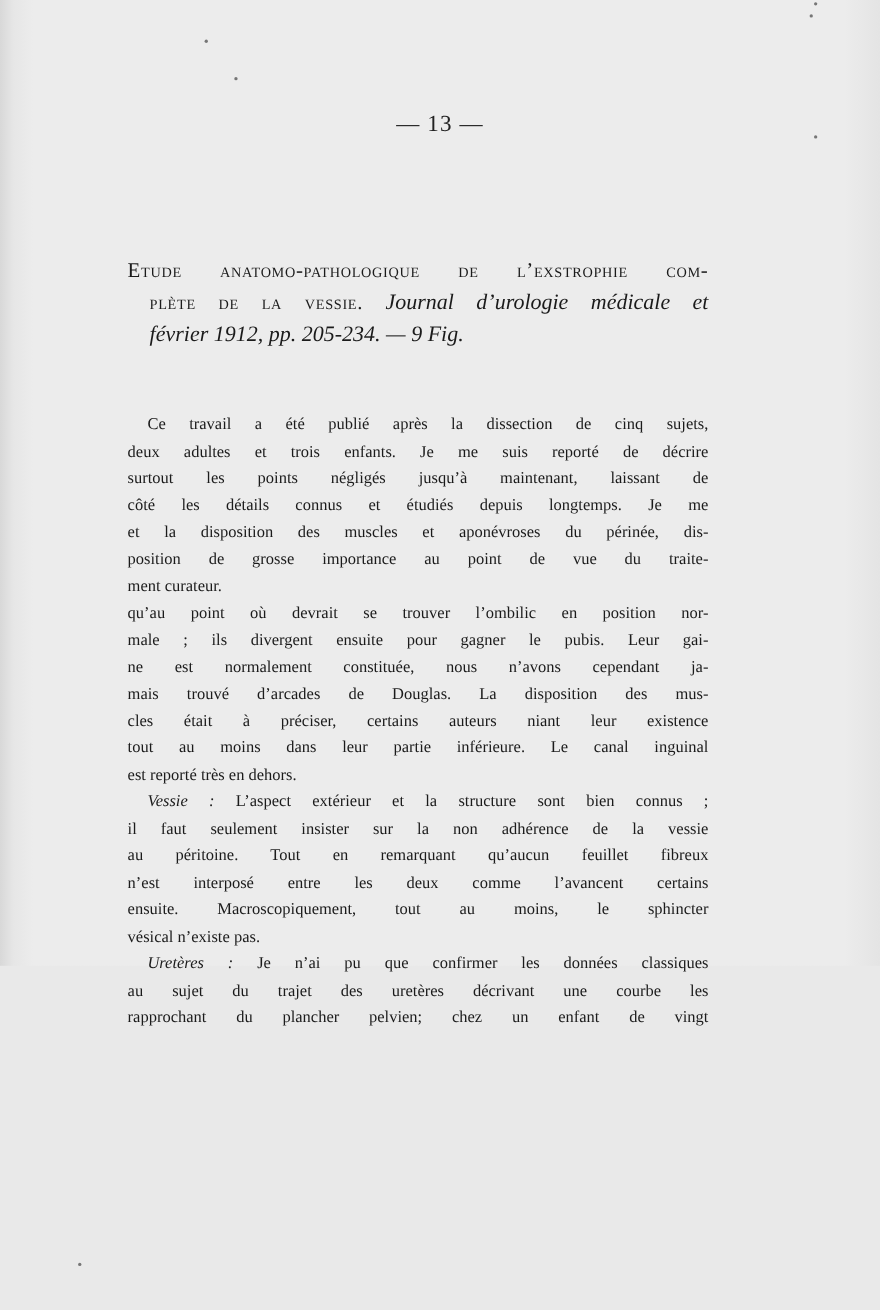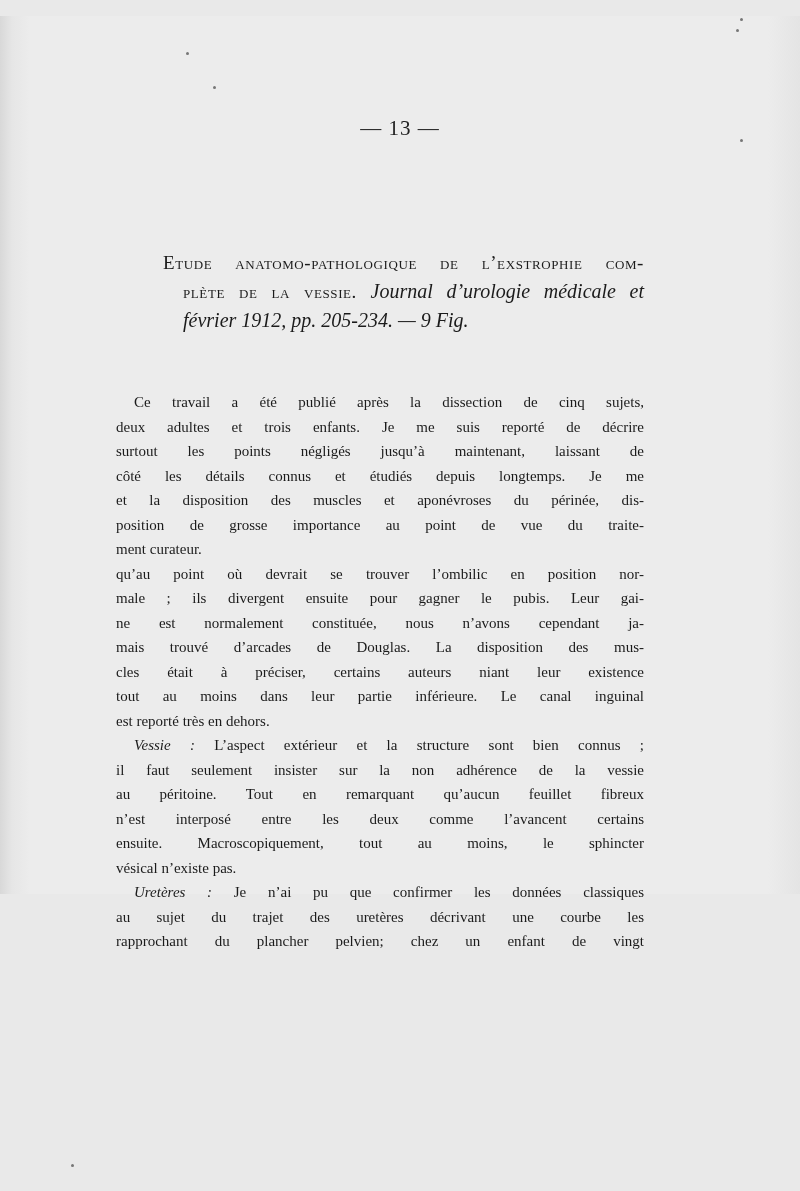--- a/index.html
+++ b/index.html
@@ -10,21 +10,21 @@
       width: 800px;
       height: 1191px;
       overflow: hidden;
       background: #e9e9e9;
       position: relative;
       font-family: "DejaVu Serif", "Liberation Serif", serif;
       color: #1d1d1d;
     }
     .page {
       position: absolute;
-      left: 0; top: 16px;
+      left: 0; top: 0;
       width: 800px; height: 878px;
       background: linear-gradient(90deg, #d8d8d8 0px, #e6e6e6 12px, #ececec 30px, #ececec 96%, #e4e4e4 100%);
       text-decoration: underline;
     }
     .page-number {
       position: absolute;
       top: 100px;
       left: 0; right: 0;
       text-align: center;
       font-family: "Liberation Serif", serif;
@@ -44,21 +44,20 @@
     .ref {
       top: 232px;
       font-size: 20px;
       line-height: 29px;
     }
     .ref .line {
       display: block;
       white-space: nowrap;
       text-align: justify;
       text-align-last: justify;
-      margin-left: 47px;
     }
     .ref .line.indent { padding-left: 20px; }
     .ref .line.last { text-align-last: left; }
     .smallcaps {
       font-variant: small-caps;
       letter-spacing: 0.6px;
       font-size: 19px;
     }
     .ital { font-style: italic; }
     .body {

